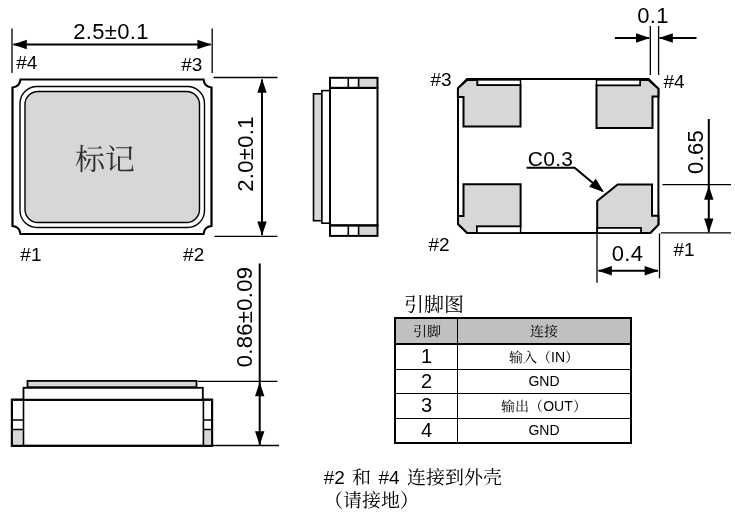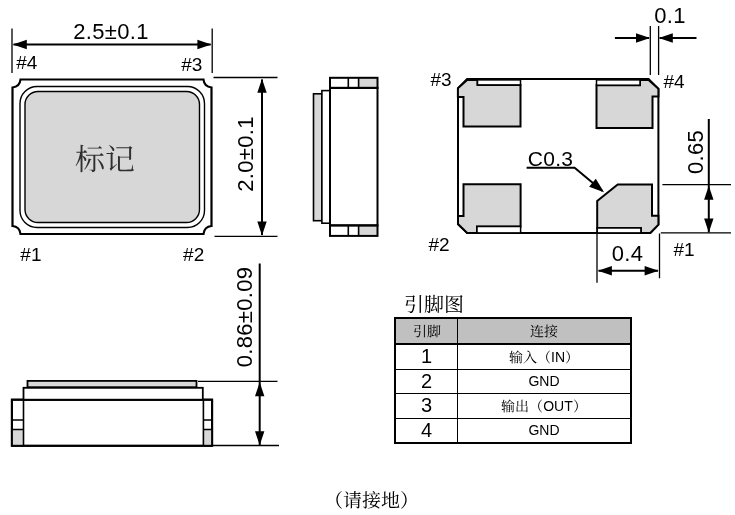--- a/index.html
+++ b/index.html
@@ -129,21 +129,21 @@
     <path d="M 708.8 232.4 L 704.1 218.4 L 713.5 218.4 Z" fill="var(--ink,#000)" stroke="none"></path>
     <path d="M 597.9 270.7 L 611.9 266.0 L 611.9 275.4 Z" fill="var(--ink,#000)" stroke="none"></path>
     <path d="M 658.6 270.7 L 644.6 275.4 L 644.6 266.0 Z" fill="var(--ink,#000)" stroke="none"></path>
     <path d="M 604 192.3 L 589.1 186.7 L 595.8 178.7 Z" fill="var(--ink,#000)" stroke="none"></path>
     </g>
   </svg>
 
   <div class="t dim ctr" style="left:111px; top:31.5px;">2.5±0.1</div>
   <div class="t dim rot" style="left:246px;  top:153.5px;">2.0±0.1</div>
   <div class="t dim rot" style="left:244.5px; top:317px;">0.86±0.09</div>
-  <div class="t dim ctr" style="left:653px;  top:15.7px;margin-left:17px;">0.1</div>
+  <div class="t dim ctr" style="left:653px;  top:15.7px;">0.1</div>
   <div class="t dim rot" style="left:695.5px; top:152px;">0.65</div>
   <div class="t dim ctr" style="left:627.5px; top:254.3px;">0.4</div>
   <div class="t dim ctr" style="left:550.5px; top:157.5px; font-size:21px;text-align:center;">C0.3</div>
 
   <div class="t lab ctr" style="left:26.8px;  top:61.5px;">#4</div>
   <div class="t lab ctr" style="left:191.8px; top:63.5px;">#3</div>
   <div class="t lab ctr" style="left:30.9px;  top:253.5px;">#1</div>
   <div class="t lab ctr" style="left:193.7px; top:253.5px;">#2</div>
 
   <div class="t lab ctr" style="left:441px; top:78.5px;">#3</div>
@@ -209,20 +209,33 @@
               </svg></td>
       </tr>
       <tr>
         <td class="num">4</td>
         <td>GND</td>
       </tr>
     </tbody>
       </table>
   </div>
 
+  <div class="t fn lft" style="left:323.8px; top:476.9px;">#2 <svg class="cjk" viewBox="0 0 1000 1000">
+        <use href="#g548c"></use>
+      </svg> #4 <svg class="cjk" viewBox="0 0 1000 1000">
+        <use href="#g8fde"></use>
+      </svg><svg class="cjk" viewBox="0 0 1000 1000">
+        <use href="#g63a5"></use>
+      </svg><svg class="cjk" viewBox="0 0 1000 1000">
+        <use href="#g5230"></use>
+      </svg><svg class="cjk" viewBox="0 0 1000 1000">
+        <use href="#g5916"></use>
+      </svg><svg class="cjk" viewBox="0 0 1000 1000">
+        <use href="#g58f3"></use>
+      </svg></div>
   <div class="t fn lft" style="left:323.8px; top:499.7px;"><svg class="cjk" viewBox="0 0 1000 1000">
         <use href="#gff08"></use>
       </svg><svg class="cjk" viewBox="0 0 1000 1000">
         <use href="#g8bf7"></use>
       </svg><svg class="cjk" viewBox="0 0 1000 1000">
         <use href="#g63a5"></use>
       </svg><svg class="cjk" viewBox="0 0 1000 1000">
         <use href="#g5730"></use>
       </svg><svg class="cjk" viewBox="0 0 1000 1000">
         <use href="#gff09"></use>

